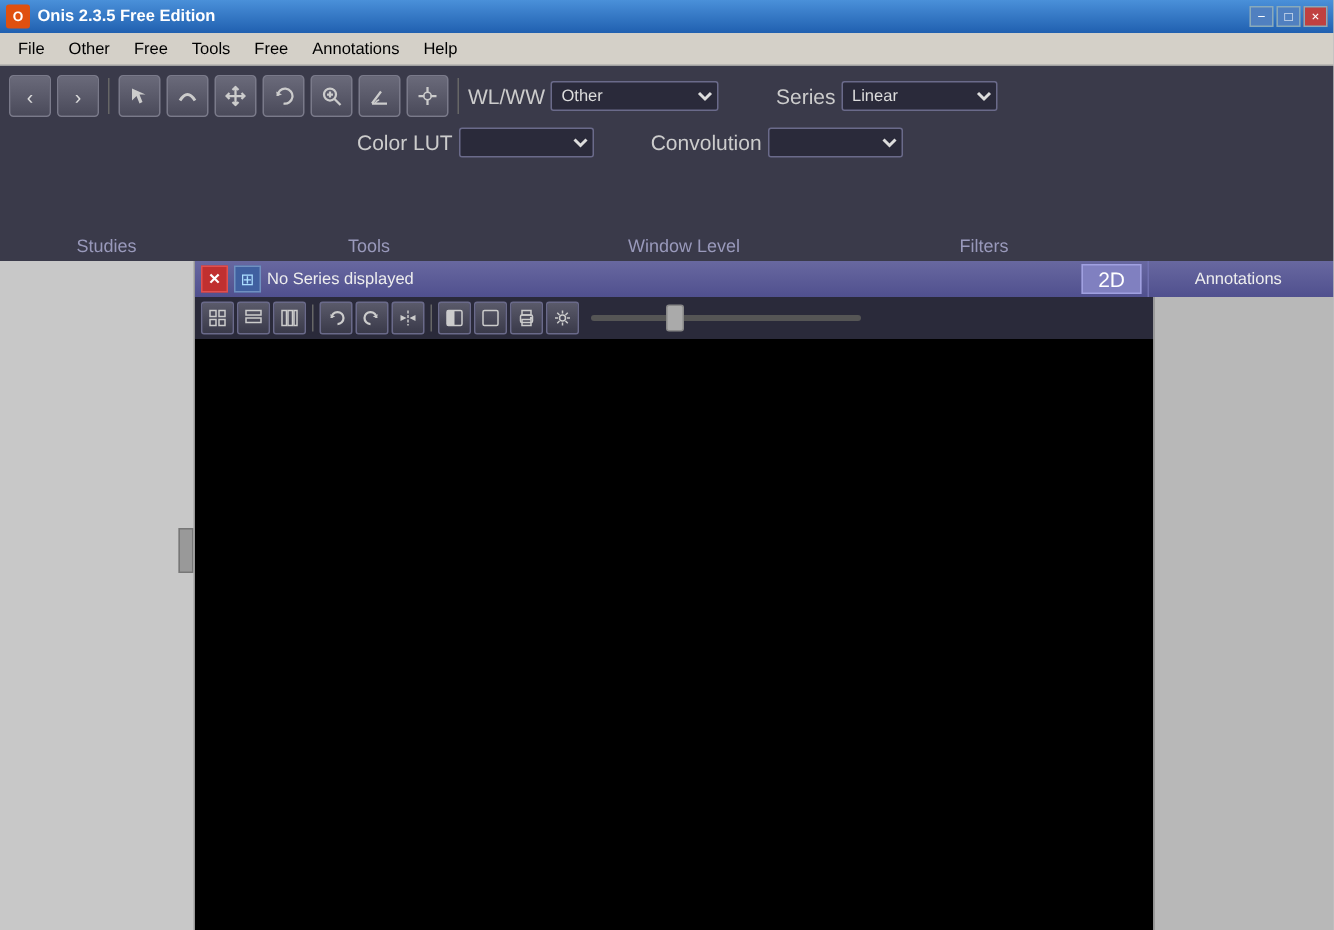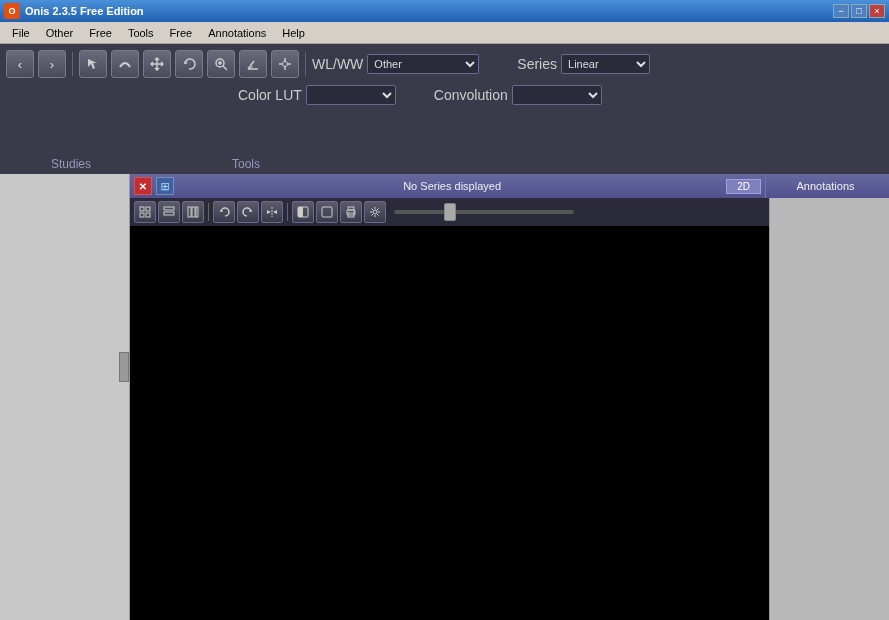--- a/index.html
+++ b/index.html
@@ -124,29 +124,28 @@
     .tab-icon-btn {
       width: 18px; height: 18px;
       background: #4060a0;
       border: 1px solid #7090c0;
       display: flex; align-items: center; justify-content: center;
       color: #adf; font-size: 9px; cursor: pointer;
       margin-right: 4px;
     }
     .tab-title {
       flex: 1;
-      text-align: center;
       color: #eee;
       font-size: 11px;
     }
     .tab-2d {
       background: #8080c0;
       border: 1px solid #a0a0e0;
       color: white;
-      font-size: 10px;
+      font-size: 14px;
       padding: 1px 10px;
       cursor: pointer;
       margin-right: 4px;
     }
 
     
     #viewer-toolbar {
       background: #2a2a3a;
       height: 28px;
       display: flex;
@@ -320,21 +319,21 @@
       <option>Abdomen</option>
       <option>Brain</option>
       <option>Bone</option>
       <option>Chest</option>
       <option>Lung</option>
     </select>
 
     <span style="width:30px;"></span>
 
     <span class="ctrl-label">Series</span>
-    <select class="ctrl-select" style="width:89px;">
+    <select class="ctrl-select" style="width:104px;">
       <option>Linear</option>
       <option>Nearest</option>
       <option>Bicubic</option>
     </select>
   </div>
 
   <div style="display:flex; align-items:center; gap:4px; height:24px; padding-left: 232px;">
     <span class="ctrl-label">Color LUT</span>
     <select class="ctrl-select" style="width:90px;">
       <option></option>
@@ -351,20 +350,22 @@
       <option>Sharpen</option>
       <option>Smooth</option>
       <option>Edge</option>
     </select>
   </div>
 </div>
 
 <div id="section-labels-row">
   <span class="slabel slabel-studies">Studies</span>
   <span class="slabel slabel-tools">Tools</span>
+  <span class="slabel slabel-windowlevel">Window Level</span>
+  <span class="slabel slabel-filters">Filters</span>
 </div>
 
 <div id="center-area" style="display:flex; flex:1; height:calc(620px - 22px - 22px - 82px - 20px - 28px);">
 
   <div id="left-panel" style="width:130px; background:#c0c0c0; border-right:1px solid #999; position:relative; overflow:hidden;">
     <div id="left-panel-inner" style="width:100%; height:100%; background:#c8c8c8;"></div>
     <div id="left-scroll-handle" style="position:absolute;right:0;top:40%;width:10px;height:30px;background:#999;border:1px solid #777;cursor:pointer;"></div>
   </div>
 
   <div style="flex:1; display:flex; flex-direction:column;">

